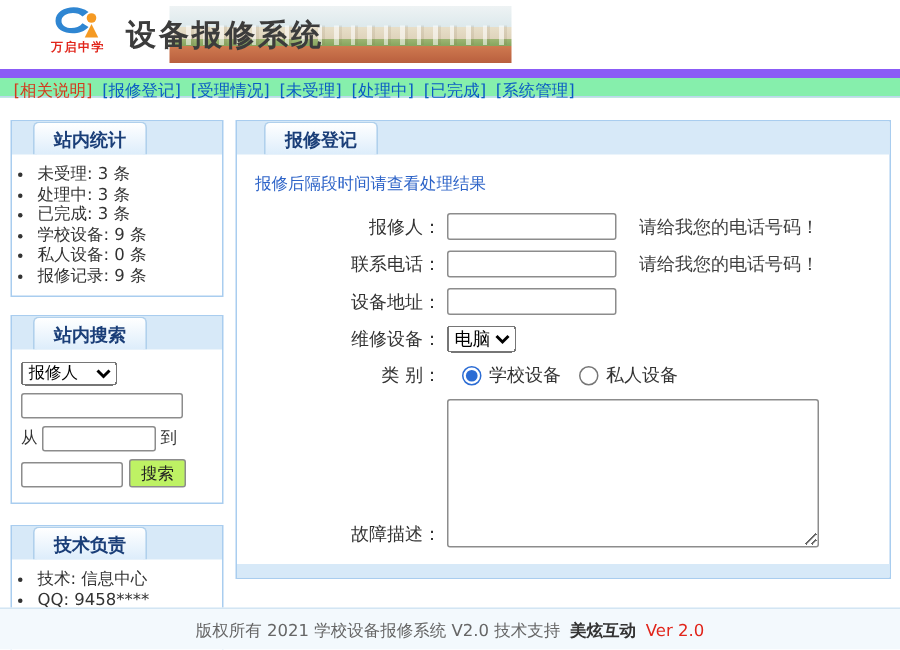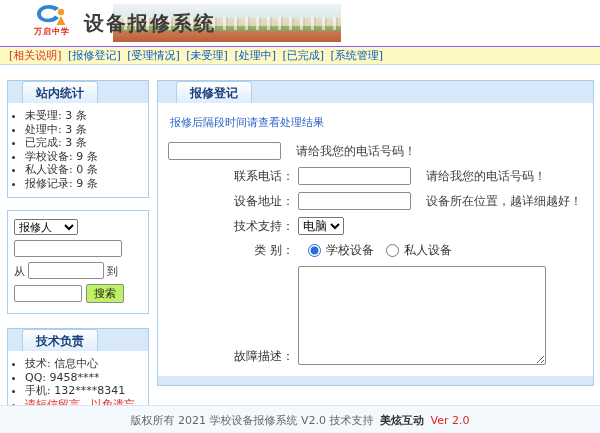--- a/index.html
+++ b/index.html
@@ -29,21 +29,21 @@
       #cf7a50 70%, #b95f3e 100%);
   }
   .photo::before {
     content:""; position:absolute; left:0; right:0; top:34%; bottom:32%;
     background:repeating-linear-gradient(90deg, rgba(255,255,255,.55) 0 3px, rgba(120,100,70,.12) 3px 5px, transparent 5px 11px);
   }
 
   
   .navbar {
     position:absolute; top:46px; left:0; width:600px; height:19px;
-    background:#fef9c3; border-top:1px solid #8b5cf6; border-bottom:1px solid #bdd8ee;
+    background:#86efac; border-top:6px solid #8b5cf6; border-bottom:1px solid #bdd8ee;
     line-height:17px; padding-left:9px; font-size:11px; white-space:nowrap;
   }
   .nav-link { color:#0b5cc4; text-decoration:none; margin-right:3px; cursor:pointer; }
   .nav-link.first { color:#d43a1e; }
 
   
   .widget { border:1px solid #a9cdef; background:#fff; }
   .tabrow { background:#d7e9f8; padding:0 0 0 0; line-height:0; }
   .tab {
     display:inline-block; margin-left:14px; padding:5px 13px 4px;
@@ -138,20 +138,23 @@
         <li>未受理: 3 条</li>
         <li>处理中: 3 条</li>
         <li>已完成: 3 条</li>
         <li>学校设备: 9 条</li>
         <li>私人设备: 0 条</li>
         <li>报修记录: 9 条</li>
       </ul>
     </div>
 
     <div class="widget search">
+      <div class="tabrow">
+        <span class="tab">站内搜索</span>
+      </div>
       <div class="search-body">
         <select>
           <option>报修人</option>
         </select>
         <input type="text" class="inp inp-keyword" style="">
         <div class="range-row">
           <span>从</span><input type="text" class="inp inp-from" style=""><span>到</span>
         </div>
         <div>
           <input type="text" class="inp inp-to" style=""><button class="btn">搜索</button>
@@ -174,38 +177,38 @@
   </div>
 
   <div class="widget panel">
     <div class="tabrow">
       <span class="tab">报修登记</span>
     </div>
     <div class="panel-body">
       <div class="notice">报修后隔段时间请查看处理结果</div>
 
       <div class="frow">
+        <span class="flabel">报修人：</span>
         <input type="text" class="ftext" style="">
         <span class="fhint">请给我您的电话号码！</span>
       </div>
 
       <div class="frow">
         <span class="flabel">联系电话：</span>
         <input type="text" class="ftext" style="">
         <span class="fhint">请给我您的电话号码！</span>
       </div>
 
       <div class="frow">
         <span class="flabel">设备地址：</span>
         <input type="text" class="ftext" style="">
-        <span class="fhint">设备所在位置，越详细越好！</span>
-      </div>
-
-      <div class="frow">
-        <span class="flabel">技术支持：</span>
+      </div>
+
+      <div class="frow">
+        <span class="flabel">维修设备：</span>
         <select class="fselect">
           <option>电脑</option>
         </select>
       </div>
 
       <div class="frow">
         <span class="flabel">类 别：</span>
         <span class="radio-group">
           <input type="radio" name="cat" id="cat-school" checked="" style="">
           <label for="cat-school">学校设备</label>

